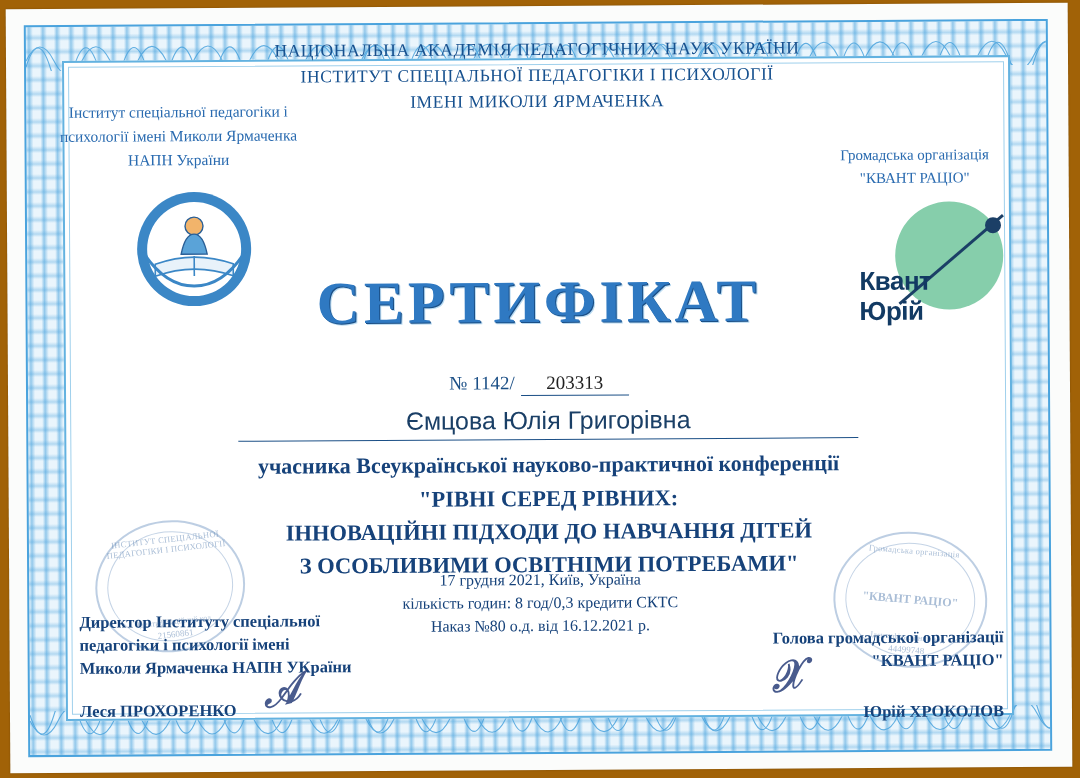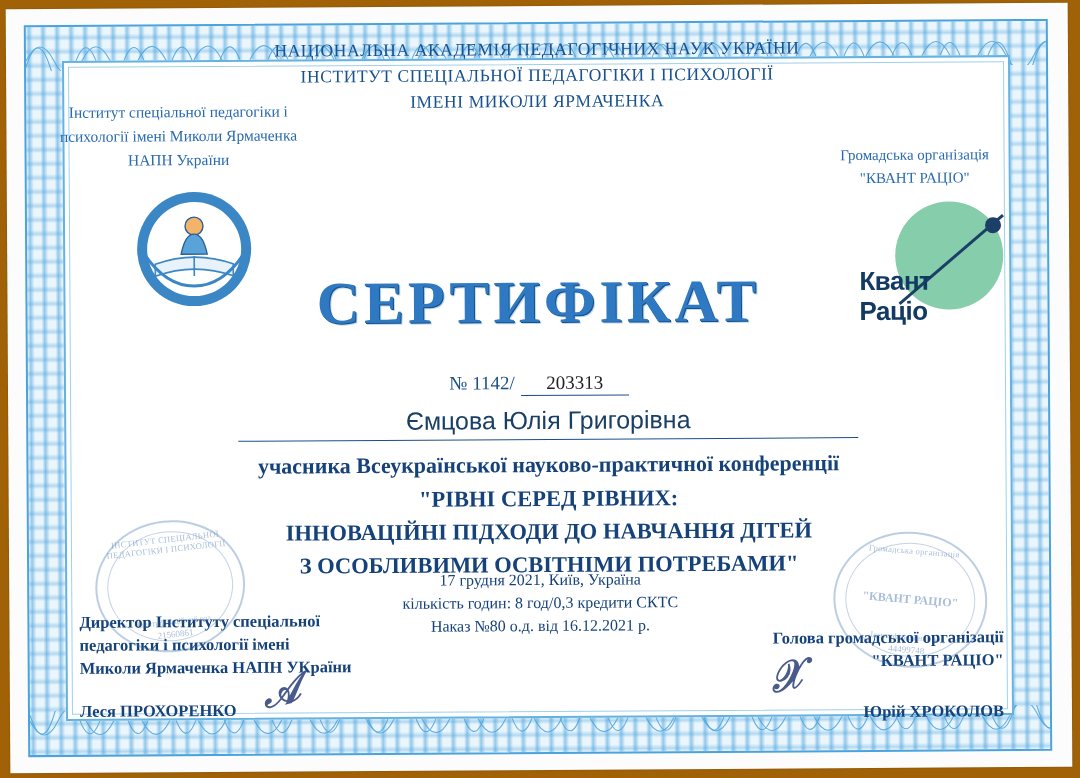--- a/index.html
+++ b/index.html
@@ -419,21 +419,21 @@
     </div>
 
     <div id="kvant-logo">
       <svg width="168" height="118" viewBox="0 0 168 118" aria-hidden="true">
         <circle cx="96" cy="56" r="54" fill="#79c9a2" opacity="0.9"></circle>
         <line x1="46" y1="104" x2="150" y2="16" stroke="#1b3f66" stroke-width="3"></line>
         <circle cx="140" cy="26" r="8" fill="#1b3f66"></circle>
       </svg>
       <div id="kvant-logo-text">
         <div>Квант</div>
-        <div>Раціо</div>
+        <div>Юрій</div>
       </div>
     </div>
 
     <div id="main-title">СЕРТИФІКАТ</div>
 
     <div id="number-row">
       <span>№ 1142/</span><span id="number-value">203313</span>
     </div>
 
     <div id="name-line">Ємцова Юлія Григорівна</div>

